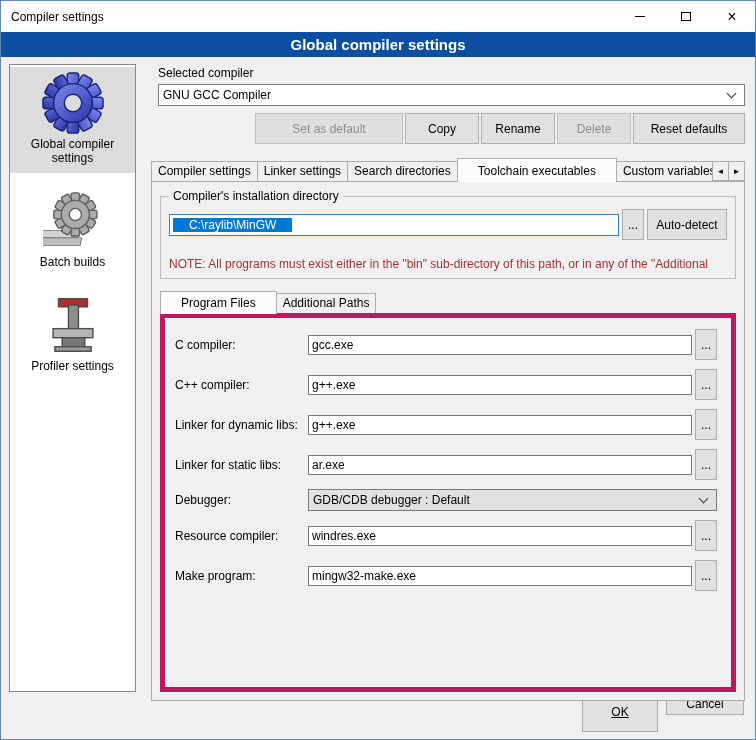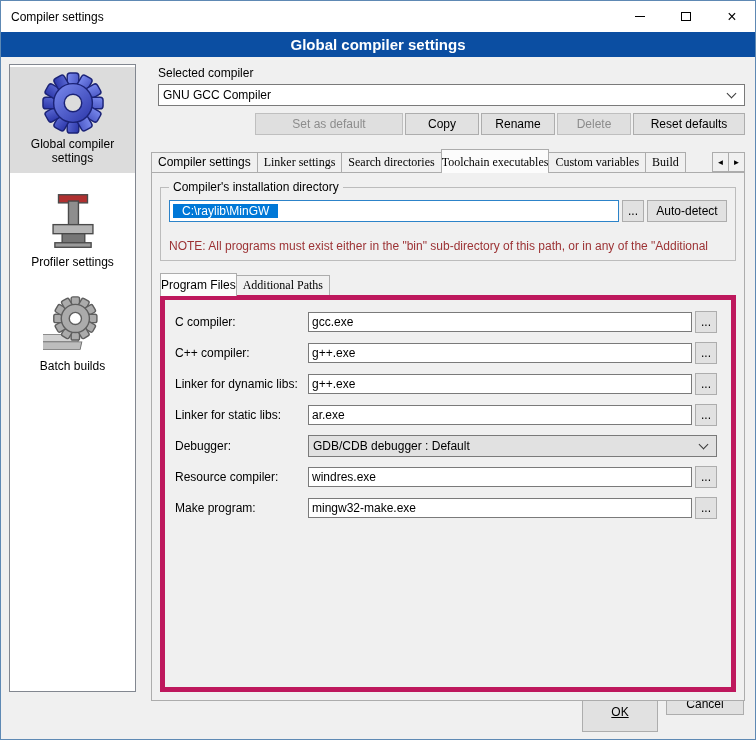--- a/index.html
+++ b/index.html
@@ -30,54 +30,54 @@
   .sel-label { margin: 2px 0 4px 7px; line-height: 14px; }
 
   
   .combo { height: 22px; border: 1px solid #7A7A7A; background: #fff; display: flex; align-items: center; padding-left: 4px; cursor: default; }
   .combo.top { margin-left: 7px; align-items: center; }
   .combo.gray { background: #E1E1E1; }
   .combo .combo-text { flex: 1; white-space: nowrap; overflow: hidden; }
   .combo-arrow { width: 7px; height: 7px; border-right: 1.5px solid #3A3A3A; border-bottom: 1.5px solid #3A3A3A; transform: rotate(45deg); margin: -3px 9px 0 4px; flex-shrink: 0; }
 
   
-  .btn { height: 22px; background: #E1E1E1; border: 1px solid #ADADAD; font-family: "Liberation Sans", sans-serif; font-size: 12px; cursor: default; }
+  .btn { height: 31px; background: #E1E1E1; border: 1px solid #ADADAD; font-family: "Liberation Sans", sans-serif; font-size: 12px; cursor: default; }
   .btn.disabled { color: #8C8C8C; background: #DFDFDF; border-color: #BFBFBF; }
   .btn-row { display: flex; gap: 2px; margin: 7px 0 0 7px; }
   .btn-row .spacer { width: 95px; }
   .btn-w-default { width: 148px; }
   .btn-w-std { width: 74px; }
   .btn-reset { margin-left: auto; width: 112px; }
   .btn.small { width: 22px; padding: 0; flex-shrink: 0; }
 
   
   .tabstrip { position: relative; height: 23px; margin-top: 14px; z-index: 2; }
   .tabs-clip { position: absolute; left: 0; top: 0; width: 100%; height: 25px; overflow: hidden; display: flex; align-items: flex-start; }
   .tab { margin-top: 3px; height: 20px; line-height: 19px; padding: 0 6px; background: #F0F0F0; border: 1px solid #ACACAC; border-bottom: none; white-space: nowrap; cursor: default; }
-  .tab + .tab { margin-left: -1px; font-family: Liberation Serif, serif; }
-  .tab.active { margin-top: 0; height: 24px; line-height: 25px; background: #FCFCFC; position: relative; z-index: 3; padding: 0 0; }
+  .tab + .tab { margin-left: -1px; }
+  .tab.active { margin-top: 0; height: 24px; line-height: 25px; background: #FCFCFC; position: relative; z-index: 3; padding: 0 20px; }
   .tab-scroll { position: absolute; right: 0; top: 3px; display: flex; z-index: 4; }
   .scroll-btn { width: 17px; height: 20px; background: #F0F0F0; border: 1px solid #ACACAC; font-size: 8px; display: flex; align-items: center; justify-content: center; cursor: default; }
   .scroll-btn + .scroll-btn { margin-left: -1px; }
 
   
   .page { position: relative; z-index: 1; flex: 1; border: 1px solid #ACACAC; background: #F0F0F0; display: flex; flex-direction: column; }
 
   
   .group { position: relative; margin: 14px 8px 0; border: 1px solid #BCBCBC; padding: 12px 8px 6px; }
   .group-title { position: absolute; top: -8px; left: 8px; background: #F0F0F0; padding: 0 4px; line-height: 14px; }
   .dir-row { display: flex; gap: 3px; align-items: center; }
   .dir-row .textbox { height: 22px; }
   .btn-autodetect { width: 80px; flex-shrink: 0; }
   .note { margin: 16px 0 0 0; color: #9C3234; white-space: nowrap; overflow: hidden; line-height: 16px; }
 
   
   .textbox { flex: 1; height: 20px; border: 1px solid #7A7A7A; background: #fff; display: flex; align-items: center; padding: 0 3px; overflow: hidden; white-space: nowrap; cursor: text; }
   .textbox.focused { border-color: #2C83C9; }
-  .sel-text { background: #0078D7; color: #fff; padding: 0 9px; }
+  .sel-text { background: #0078D7; color: #fff; padding: 0 16px; }
 
   
   .subtabstrip { position: relative; display: flex; align-items: flex-end; height: 22px; margin: 12px 8px 0; z-index: 2; }
   .subtabstrip .tab { margin-top: 0; height: 20px; }
   .subtabstrip .tab.active { height: 23px; line-height: 23px; margin-bottom: -1px; }
   .subpage { position: relative; z-index: 1; flex: 1; margin: 0 8px 8px; border: 5px solid #be185d; padding: 11px 14px 0 10px; background: #F0F0F0; }
 
   
   .form-row { display: flex; align-items: center; gap: 3px; margin-bottom: 9px; }
   .form-label { width: 130px; flex-shrink: 0; }
@@ -132,54 +132,54 @@
             <circle cx="32" cy="32" r="20"></circle>
             <circle cx="32" cy="32" r="9" fill="#DCDCDC"></circle>
           </g>
         </svg>
       </span>
       <span class="side-label">Global compiler settings</span>
     </div>
 
     <div class="side-item">
       <span class="side-icon">
-        <svg width="58" height="58" viewBox="0 0 64 64">
-          <g stroke="#4A4A4A" stroke-width="1.5">
-            <rect x="16" y="3" width="32" height="9" fill="#B03030"></rect>
-            <rect x="27" y="10" width="11" height="28" fill="#8E8E8E"></rect>
-            <rect x="10" y="36" width="44" height="10" fill="#B5B5B5"></rect>
-            <rect x="20" y="46" width="25" height="12" fill="#767676"></rect>
-            <rect x="12" y="56" width="40" height="5" fill="#9A9A9A"></rect>
-          </g>
-        </svg>
-      </span>
-      <span class="side-label">Profiler settings</span>
-    </div>
-
-    <div class="side-item">
-      <span class="side-icon">
         <svg width="60" height="60" viewBox="0 0 64 64">
           <g stroke="#6E6E6E" stroke-width="1">
             <rect x="6" y="42" width="42" height="8" fill="#D2D2D2" transform="skewX(-12)"></rect>
             <rect x="10" y="50" width="42" height="8" fill="#BDBDBD" transform="skewX(-12)"></rect>
           </g>
           <g stroke="#5E5E5E" stroke-width="1.5" fill="#ABABAB">
             <rect x="30" y="2" width="9" height="46" rx="2"></rect>
             <rect x="30" y="2" width="9" height="46" rx="2" transform="rotate(30 34.5 25)"></rect>
             <rect x="30" y="2" width="9" height="46" rx="2" transform="rotate(60 34.5 25)"></rect>
             <rect x="30" y="2" width="9" height="46" rx="2" transform="rotate(90 34.5 25)"></rect>
             <rect x="30" y="2" width="9" height="46" rx="2" transform="rotate(120 34.5 25)"></rect>
             <rect x="30" y="2" width="9" height="46" rx="2" transform="rotate(150 34.5 25)"></rect>
             <circle cx="34.5" cy="25" r="15"></circle>
             <circle cx="34.5" cy="25" r="6.5" fill="#FFFFFF"></circle>
           </g>
         </svg>
       </span>
       <span class="side-label">Batch builds</span>
     </div>
+
+    <div class="side-item">
+      <span class="side-icon">
+        <svg width="58" height="58" viewBox="0 0 64 64">
+          <g stroke="#4A4A4A" stroke-width="1.5">
+            <rect x="16" y="3" width="32" height="9" fill="#B03030"></rect>
+            <rect x="27" y="10" width="11" height="28" fill="#8E8E8E"></rect>
+            <rect x="10" y="36" width="44" height="10" fill="#B5B5B5"></rect>
+            <rect x="20" y="46" width="25" height="12" fill="#767676"></rect>
+            <rect x="12" y="56" width="40" height="5" fill="#9A9A9A"></rect>
+          </g>
+        </svg>
+      </span>
+      <span class="side-label">Profiler settings</span>
+    </div>
   </div>
 
   <div class="main">
 
     <div class="sel-label">Selected compiler</div>
 
     <div class="combo top">
       <span class="combo-text">GNU GCC Compiler</span>
       <span class="combo-arrow"></span>
     </div>

